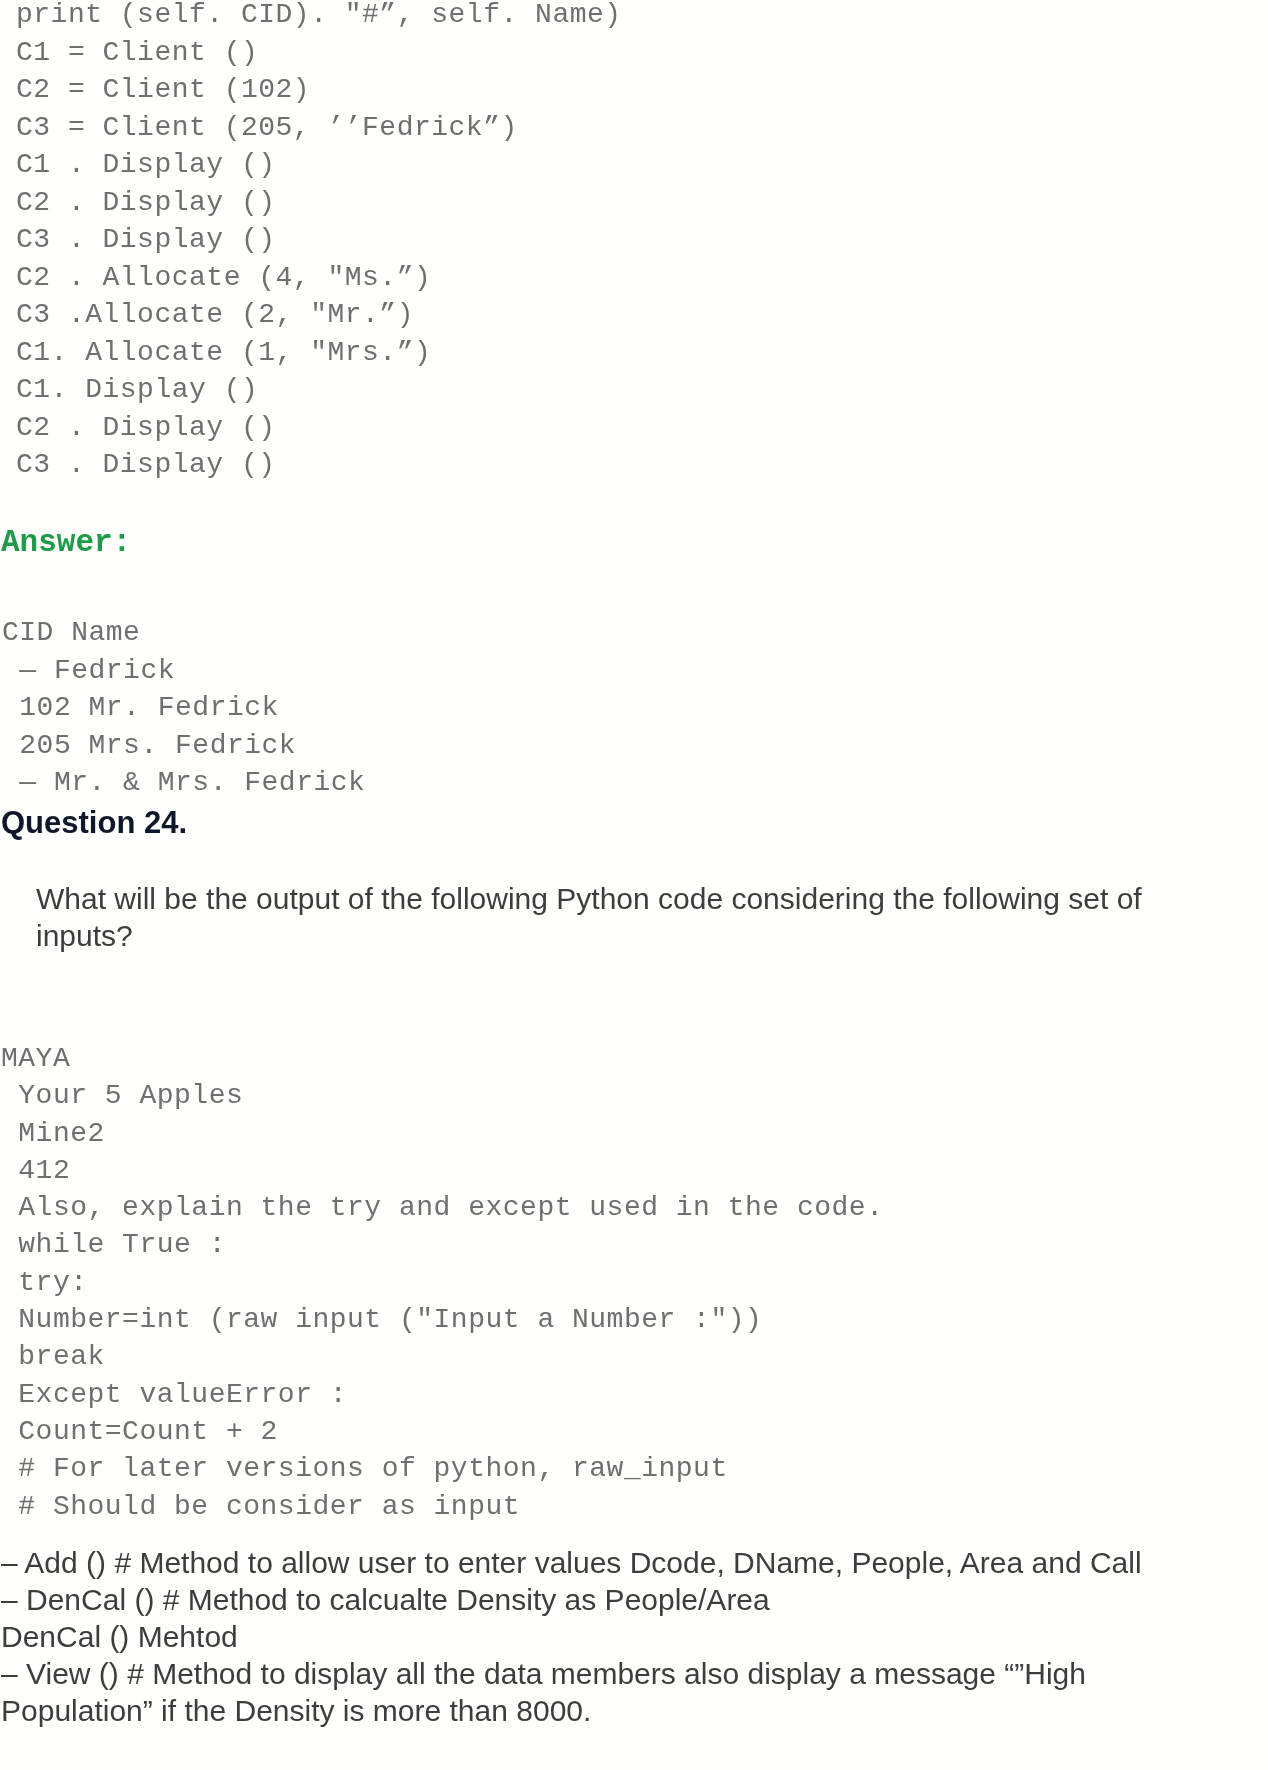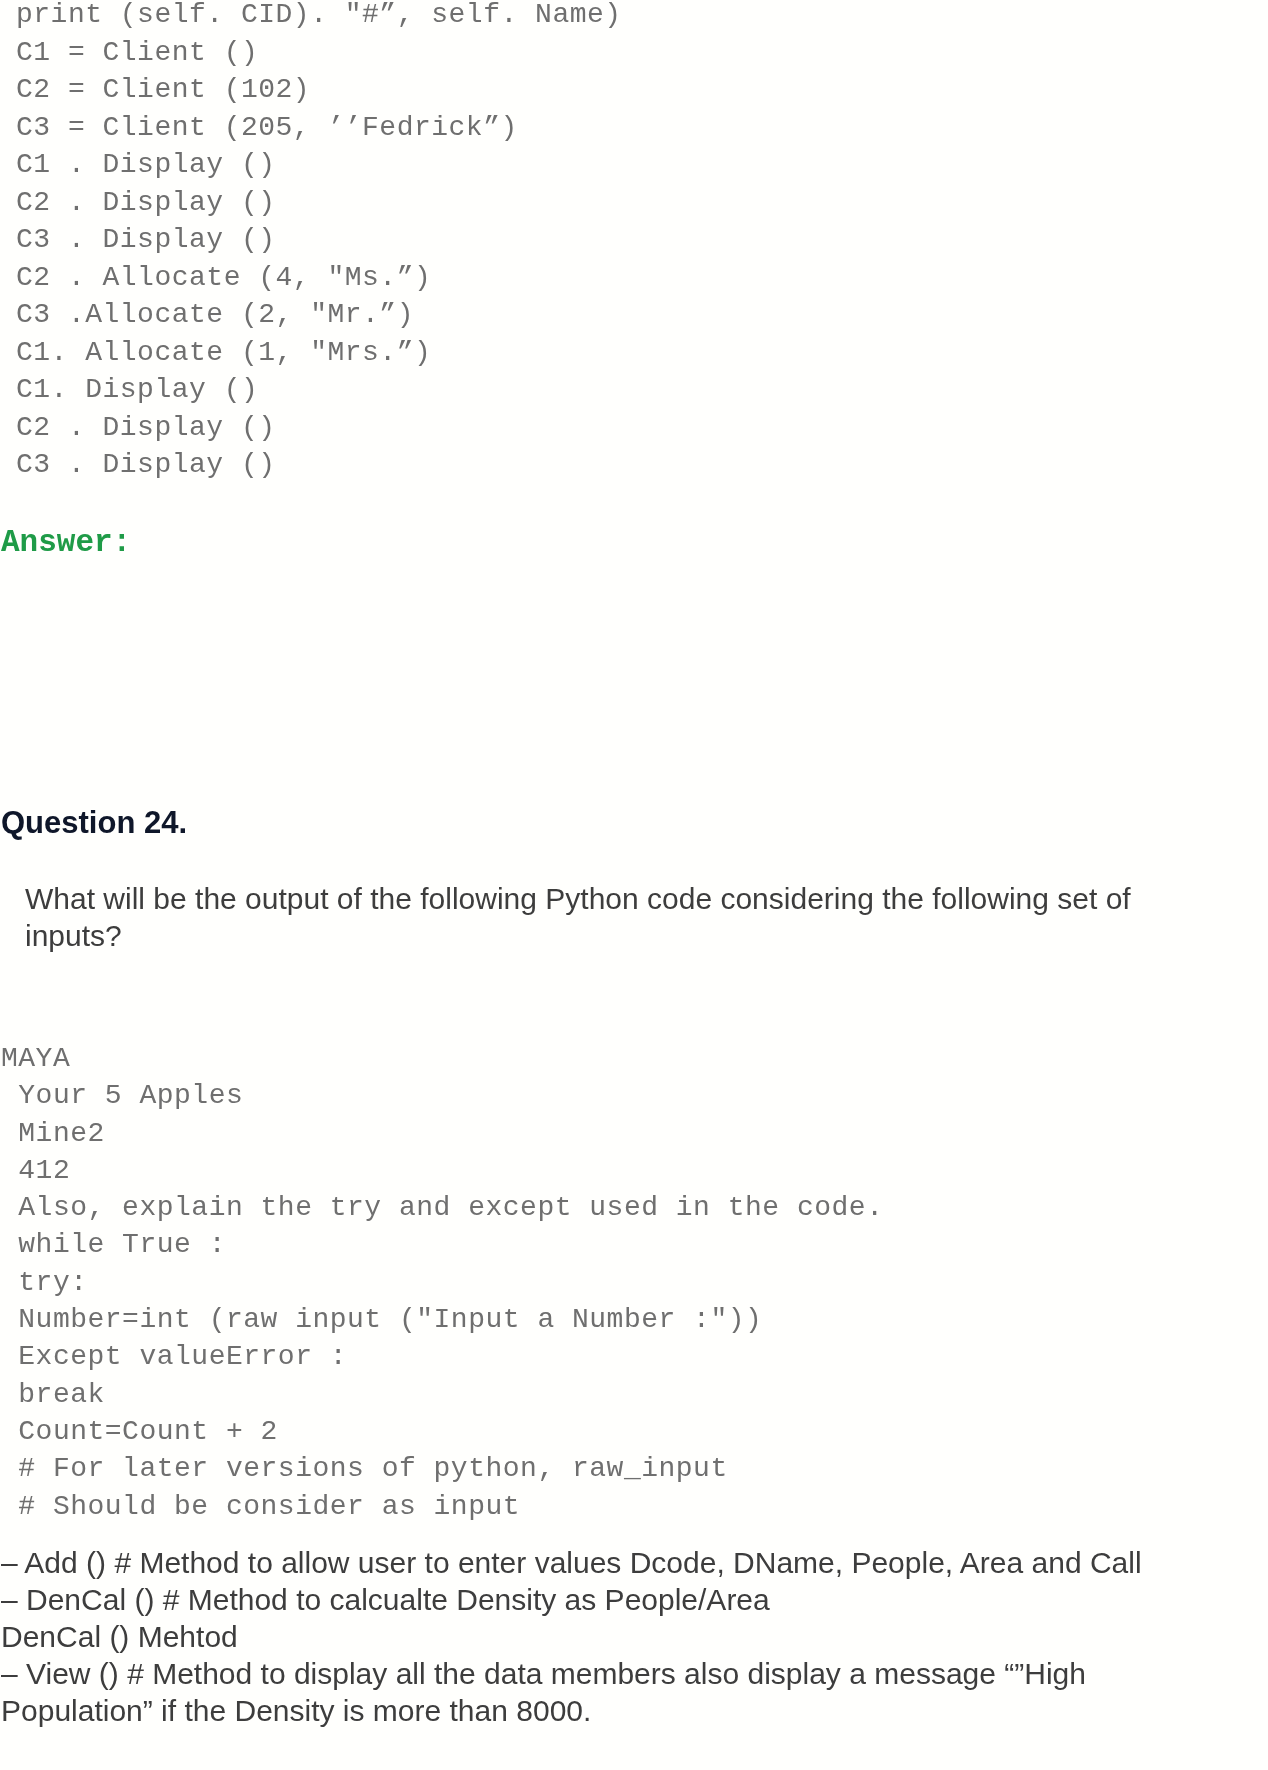--- a/index.html
+++ b/index.html
@@ -41,21 +41,21 @@
   .question-heading { top: 804px; left: 1px; color: #0f172a; }
 
   
   .bodytext {
     position: absolute;
     font-size: 30px;
     line-height: 37px;
     color: #3d3d3d;
   }
   .bodytext .line { white-space: pre; }
-  .question-text { top: 880px;  left: 1px; padding-left: 24px; }
+  .question-text { top: 880px;  left: 12px; padding-left: 24px; }
   .methods-text  { top: 1544px; left: 1px; }
 </style>
 </head>
 <body>
 
 <div class="page">
 
   <div class="mono block-top">
     <div class="line">print (self. CID). "#”, self. Name)</div>
     <div class="line">C1 = Client ()</div>
@@ -67,39 +67,46 @@
     <div class="line">C2 . Allocate (4, "Ms.”)</div>
     <div class="line">C3 .Allocate (2, "Mr.”)</div>
     <div class="line">C1. Allocate (1, "Mrs.”)</div>
     <div class="line">C1. Display ()</div>
     <div class="line">C2 . Display ()</div>
     <div class="line">C3 . Display ()</div>
   </div>
 
   <div class="heading answer-heading">Answer:</div>
 
+  <div class="mono block-output">
+    <div class="line">CID Name</div>
+    <div class="line"> — Fedrick</div>
+    <div class="line"> 102 Mr. Fedrick</div>
+    <div class="line"> 205 Mrs. Fedrick</div>
+    <div class="line"> — Mr. &amp; Mrs. Fedrick</div>
+  </div>
 
   <div class="heading question-heading">Question 24.</div>
 
   <div class="bodytext question-text">
     <div class="line">What will be the output of the following Python code considering the following set of</div>
     <div class="line">inputs?</div>
   </div>
 
   <div class="mono block-input">
     <div class="line">MAYA</div>
     <div class="line"> Your 5 Apples</div>
     <div class="line"> Mine2</div>
     <div class="line"> 412</div>
     <div class="line"> Also, explain the try and except used in the code.</div>
     <div class="line"> while True :</div>
     <div class="line"> try:</div>
     <div class="line"> Number=int (raw input ("Input a Number :"))</div>
+    <div class="line"> break</div>
     <div class="line"> Except valueError :</div>
-    <div class="line"> break</div>
     <div class="line"> Count=Count + 2</div>
     <div class="line"> # For later versions of python, raw_input</div>
     <div class="line"> # Should be consider as input</div>
   </div>
 
   <div class="bodytext methods-text">
     <div class="line">– Add () # Method to allow user to enter values Dcode, DName, People, Area and Call</div>
     <div class="line">– DenCal () # Method to calcualte Density as People/Area</div>
     <div class="line">DenCal () Mehtod</div>
     <div class="line">– View () # Method to display all the data members also display a message “”High</div>

